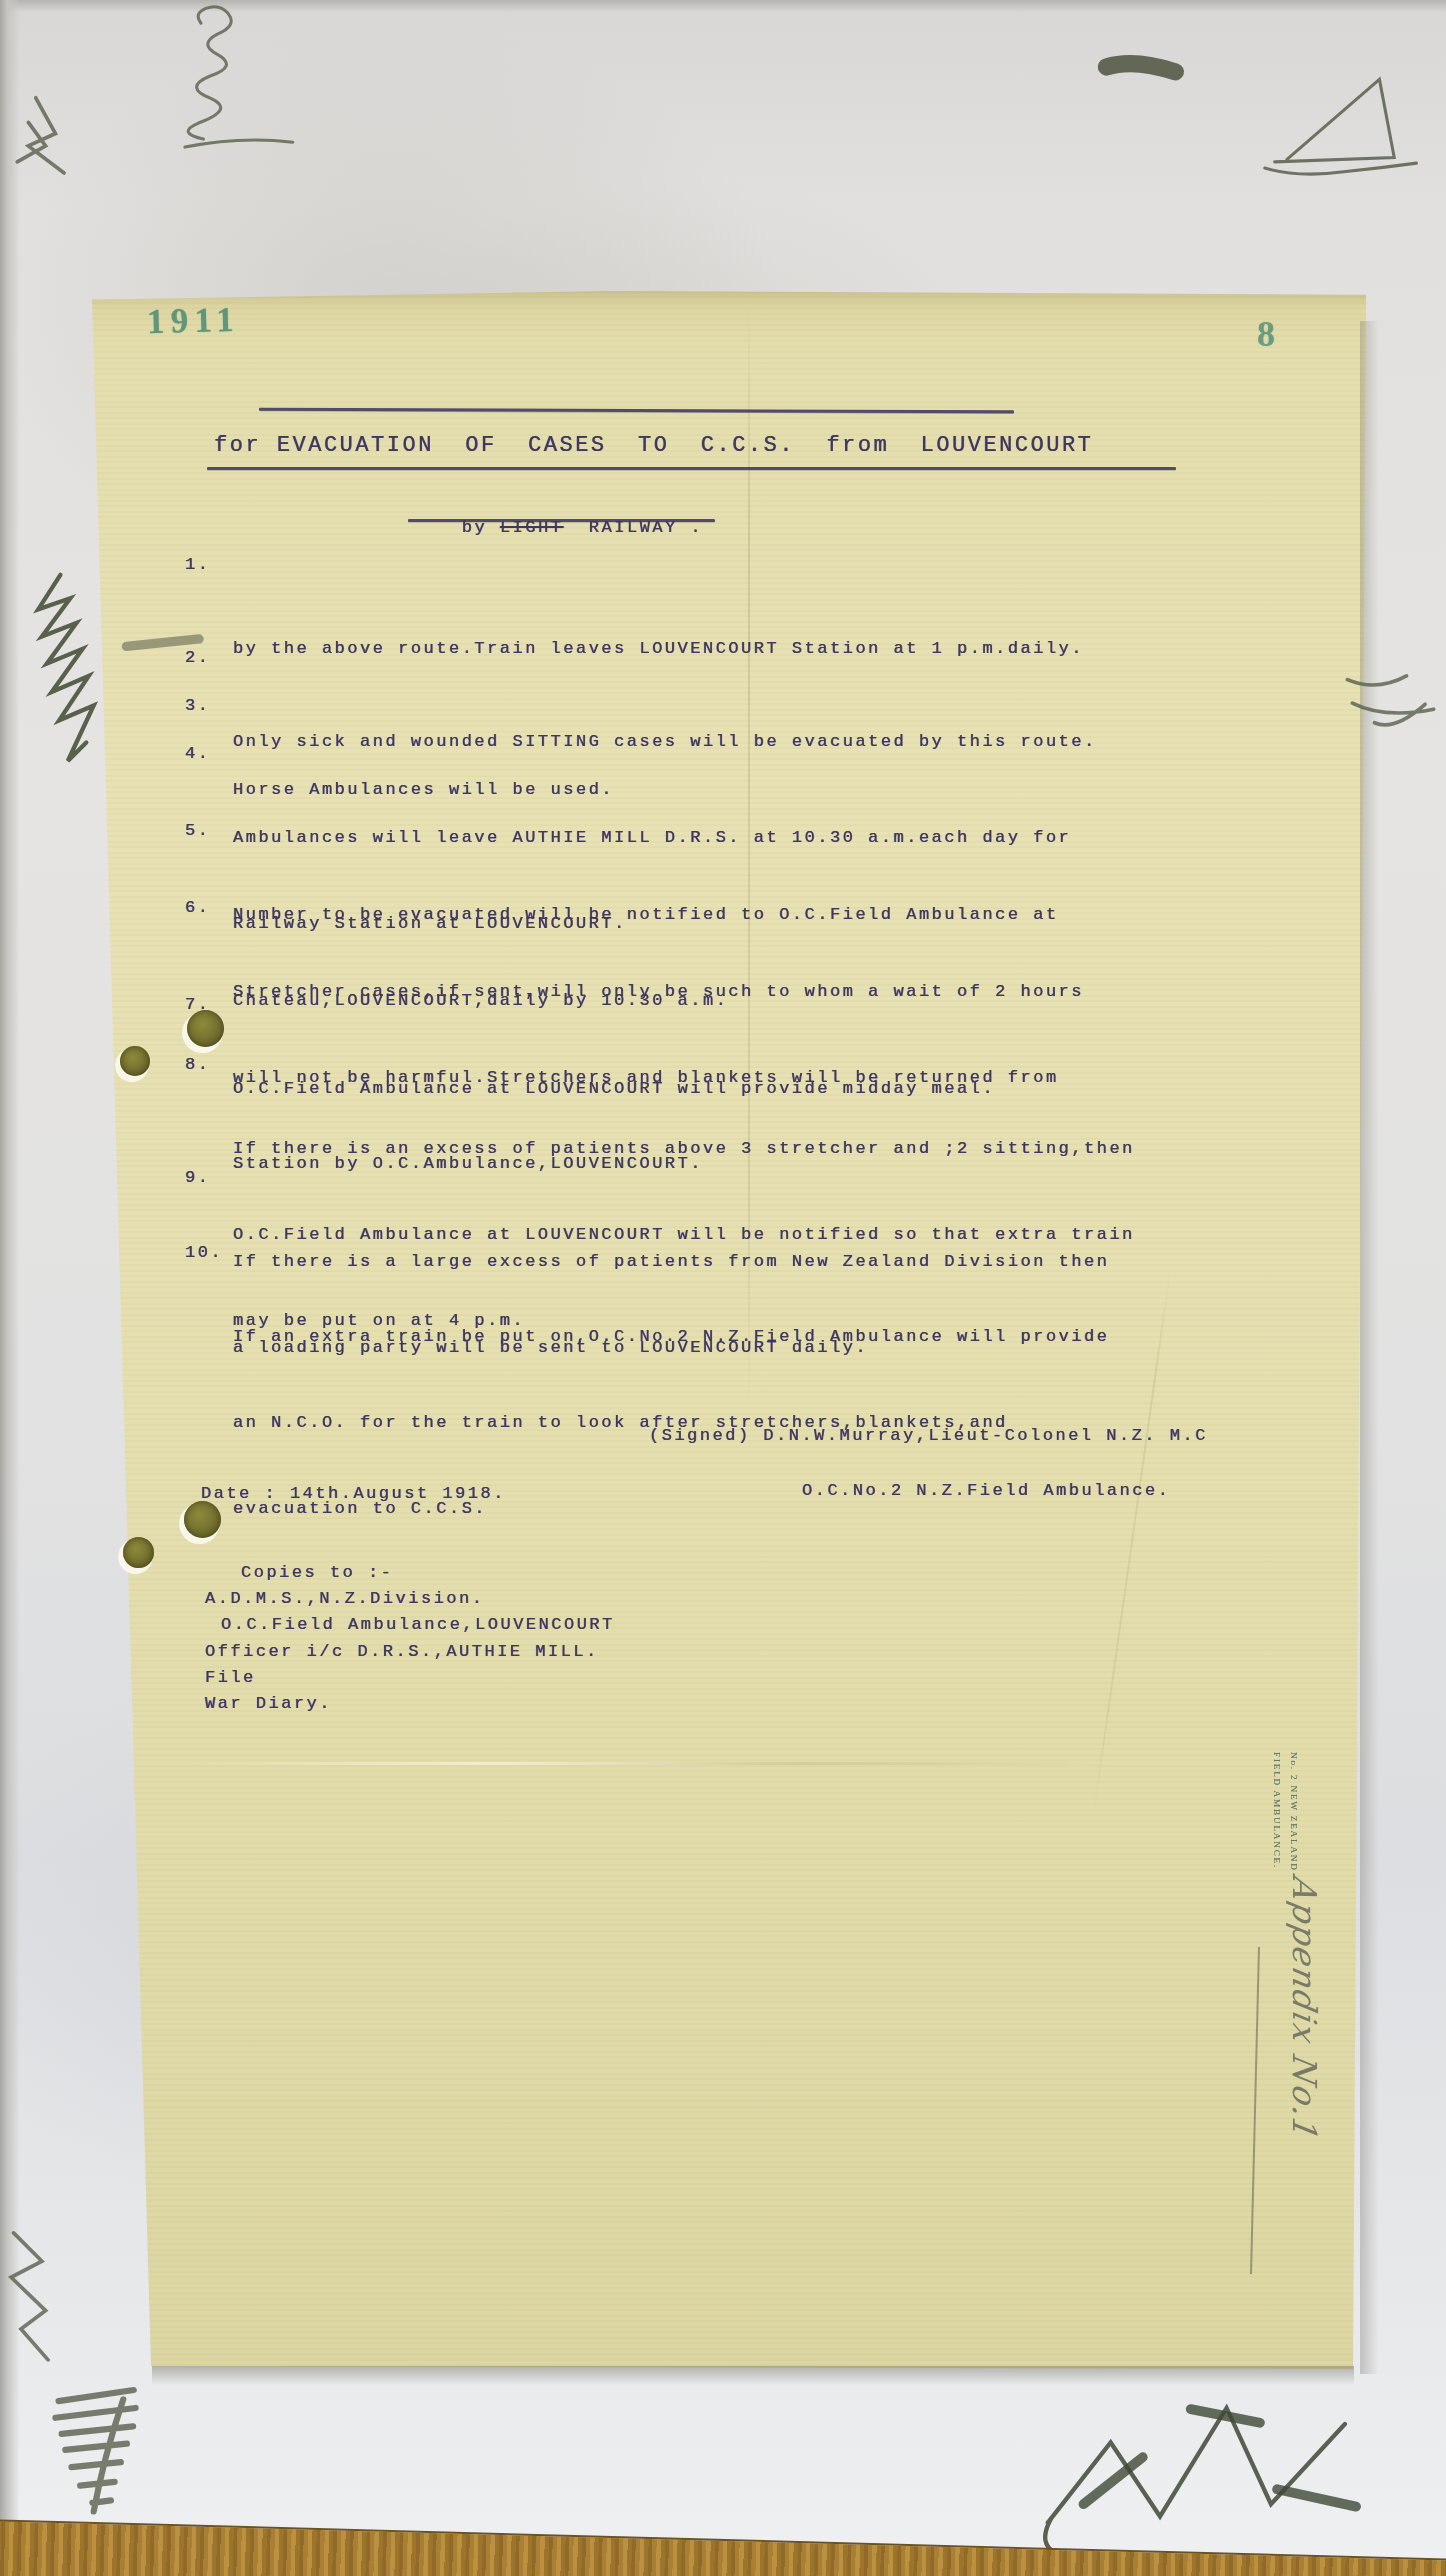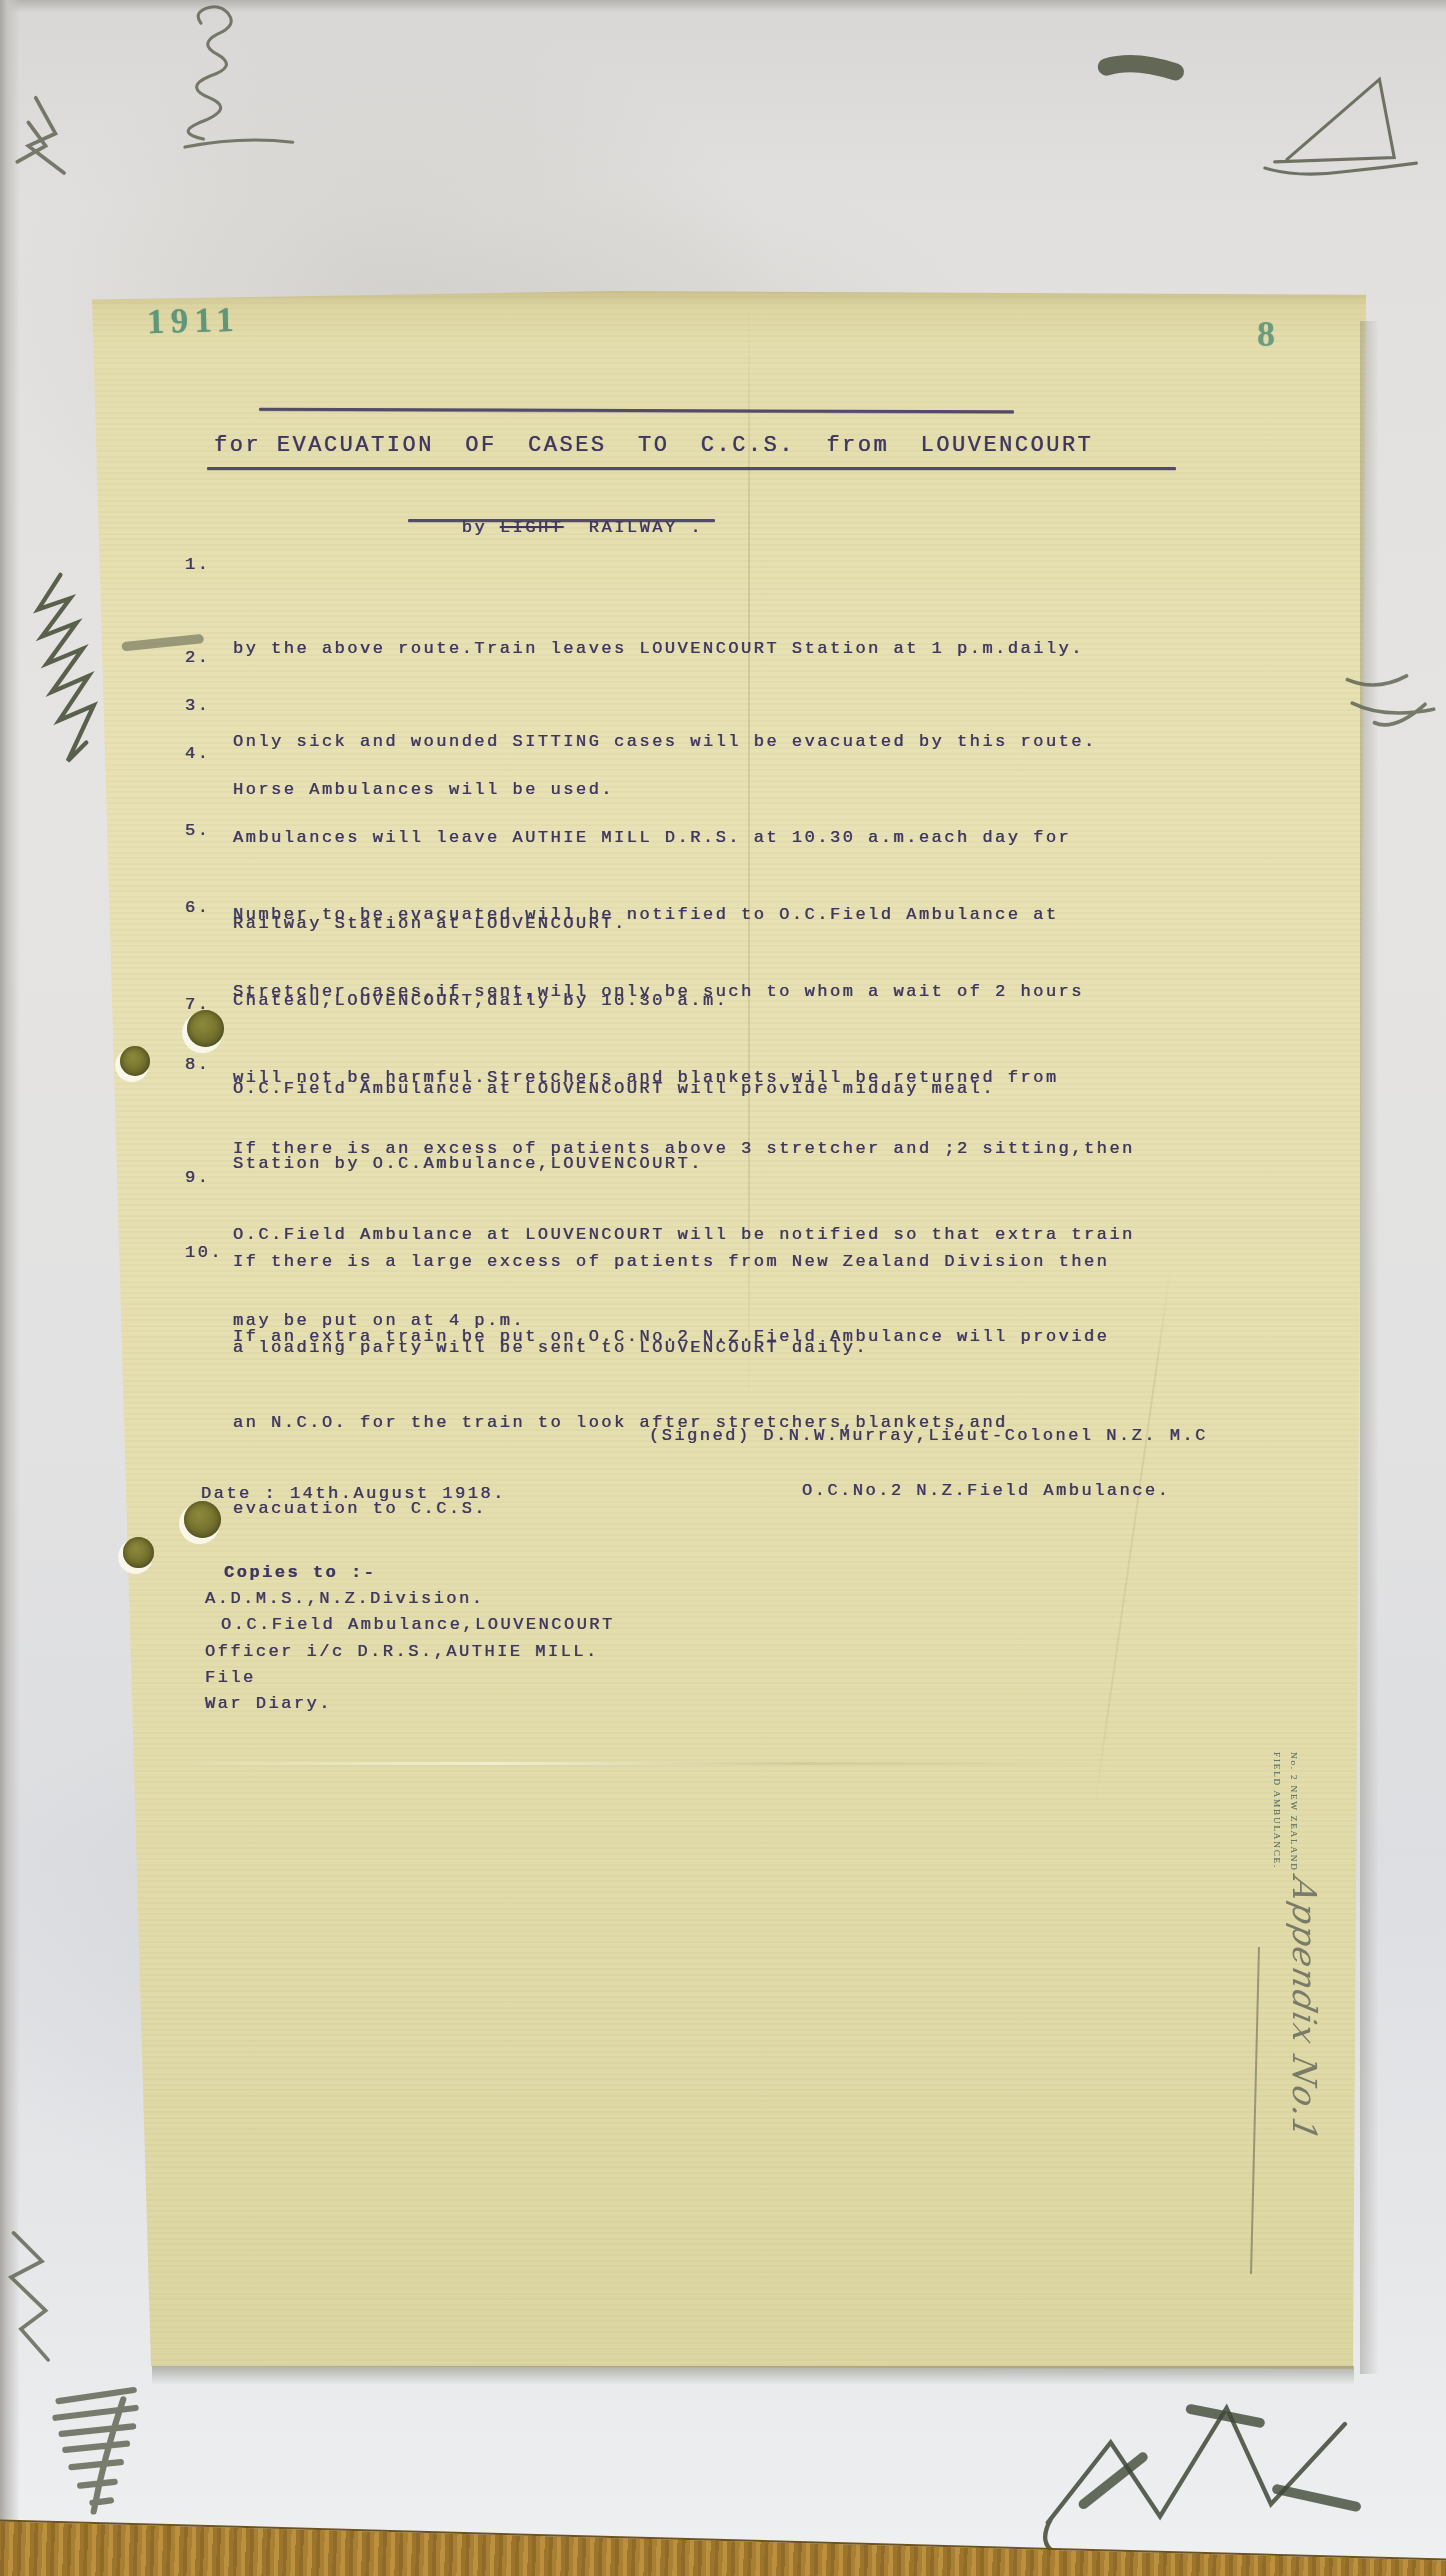--- a/index.html
+++ b/index.html
@@ -131,21 +131,21 @@
     <span class="num">10.</span>
     <div class="line">If an extra train be put on,O.C.No.2 N.Z.Field Ambulance will provide</div>
     <div class="line">an N.C.O. for the train to look after stretchers,blankets,and</div>
     <div class="line">evacuation to C.C.S.</div>
   </div>
 
   <div class="t" style="left:649px;top:1422px;">(Signed) D.N.W.Murray,Lieut-Colonel N.Z. M.C</div>
   <div class="t" style="left:189px;top:1480px;margin-left:12px;">Date : 14th.August 1918.</div>
   <div class="t" style="left:802px;top:1477px;">O.C.No.2 N.Z.Field Ambulance.</div>
 
-  <div class="t" style="left:224px;top:1559px;font-weight:bold;">Copies to :-</div>
+  <div class="t" style="left:241px;top:1559px;">Copies to :-</div>
   <div class="t" style="left:205px;top:1585px;">A.D.M.S.,N.Z.Division.</div>
   <div class="t" style="left:195px;top:1611px;margin-left:26px;">O.C.Field Ambulance,LOUVENCOURT</div>
   <div class="t" style="left:205px;top:1638px;">Officer i/c D.R.S.,AUTHIE MILL.</div>
   <div class="t" style="left:205px;top:1664px;">File</div>
   <div class="t" style="left:205px;top:1690px;">War Diary.</div>
 
   <div class="unit-stamp"><span>No. 2 NEW ZEALAND</span>
 <span>FIELD AMBULANCE.</span></div>
   <div class="appendix">Appendix No.1</div>
   <div class="margin-line"></div>

